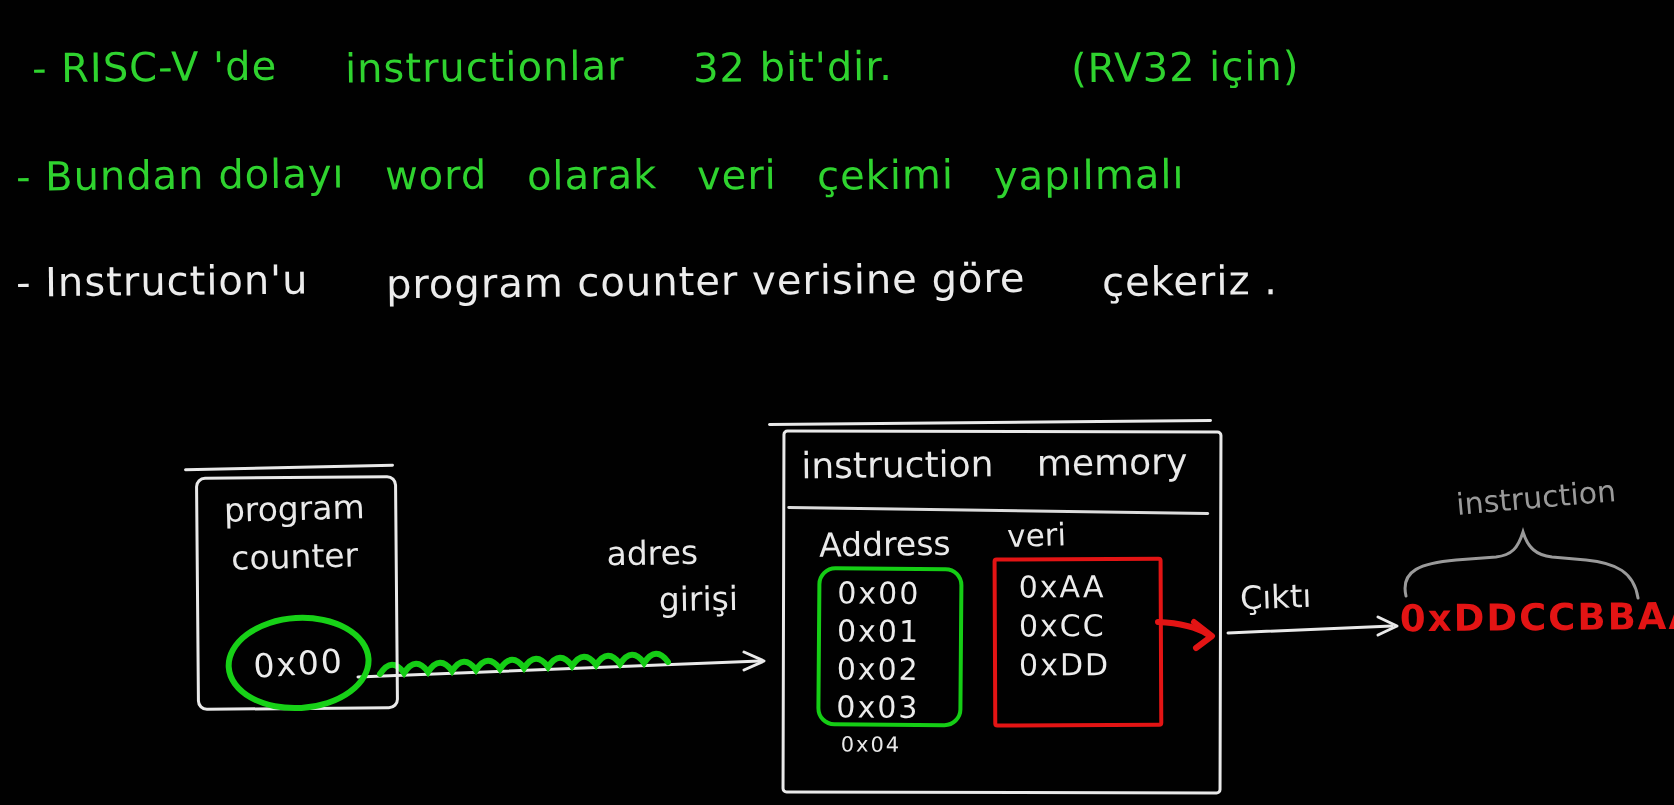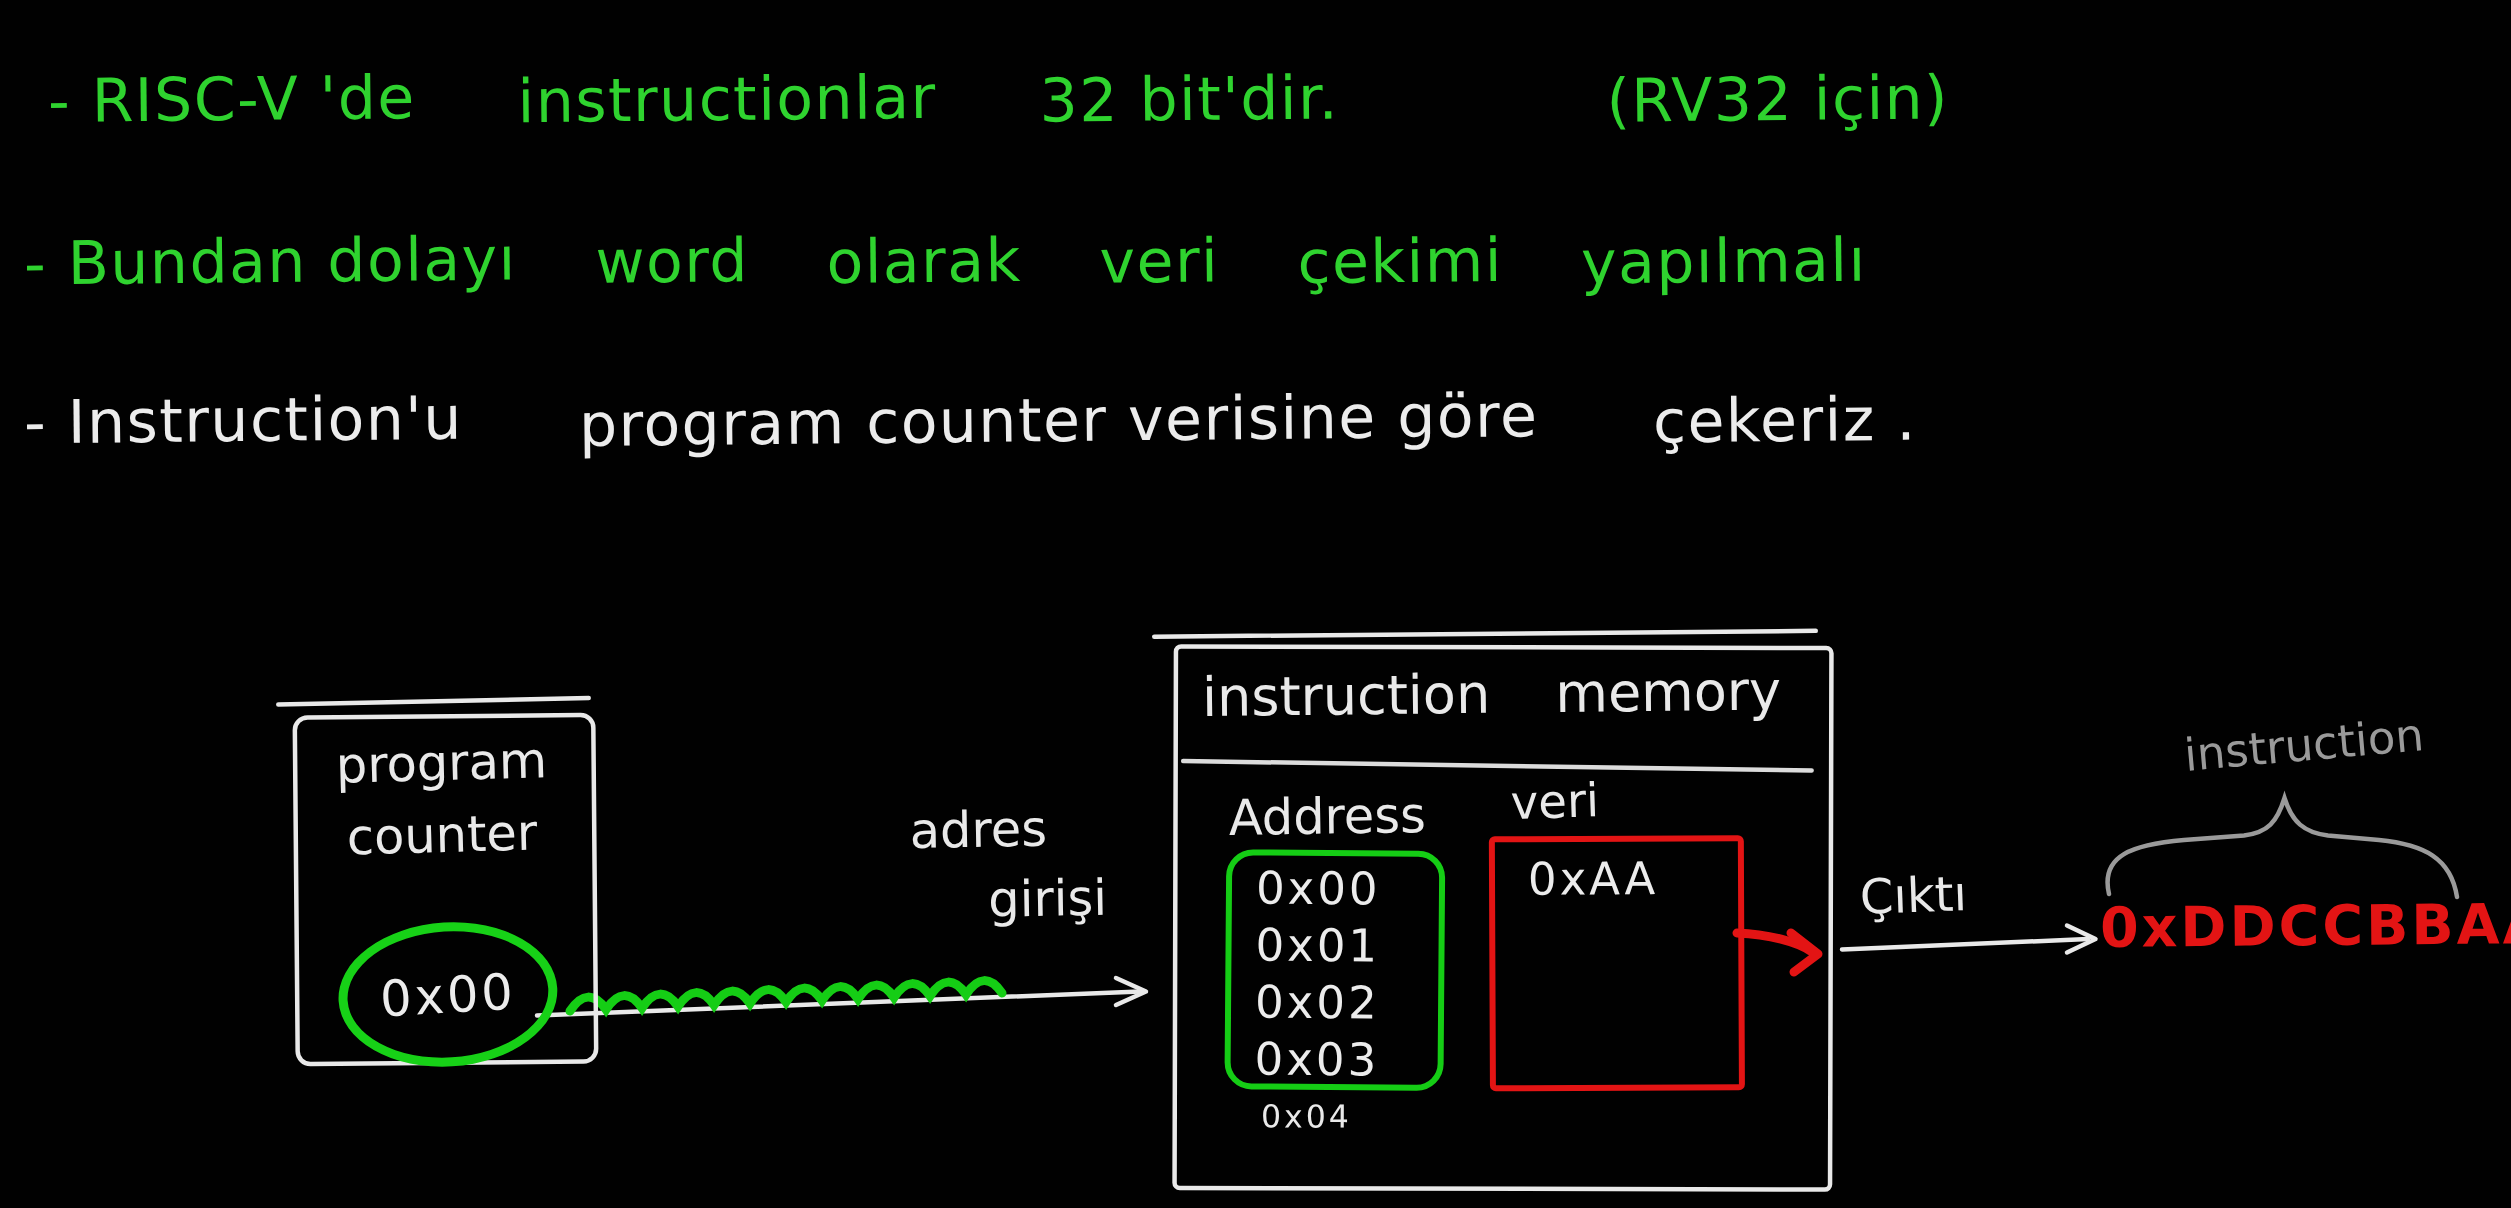--- a/index.html
+++ b/index.html
@@ -6,21 +6,21 @@
   .canvas{
     position:relative;width:1674px;height:805px;background:#010101;
     overflow:hidden;font-family:"DejaVu Sans",sans-serif;color:#e9e9e9;
   }
   
   .note-line{position:absolute;display:flex;align-items:baseline;white-space:nowrap;
     font-size:40px;letter-spacing:1px;}
   .note-line span{display:inline-block;transform:rotate(-0.6deg);}
   .line1{top:44px;left:32px;column-gap:68px;color:#2fd32f;}
   .line1 span:nth-child(4){margin-left:110px;}
-  .line2{top:152px;left:16px;column-gap:52px;color:#2fd32f;}
+  .line2{top:152px;left:16px;column-gap:40px;color:#2fd32f;}
   .line3{top:258px;left:16px;column-gap:77px;color:#ececec;}
   
   .pc-box{position:absolute;left:196px;top:476px;width:196px;height:228px;
     border:3px solid #e9e9e9;border-radius:10px;transform:rotate(-0.5deg);}
   .pc-sketch{position:absolute;left:184px;top:466px;width:210px;height:3px;
     background:#e9e9e9;border-radius:2px;transform:rotate(-1.2deg);}
   .pc-title{position:absolute;left:6px;width:180px;text-align:center;
     font-size:33px;transform:rotate(-1deg);}
   .pc-title.t1{top:10px;}
   .pc-title.t2{top:58px;}
@@ -131,20 +131,22 @@
     <div class="addr-hl">
       <div>0x00</div>
       <div>0x01</div>
       <div>0x02</div>
       <div>0x03</div>
     </div>
     <div class="addr-next">0x04</div>
 
     <div class="data-hl">
       <div>0xAA</div>
+      <div>0xCC</div>
+      <div>0xDD</div>
     </div>
   </div>
 
   <div class="out-label">Çıktı</div>
   <div class="out-value">0xDDCCBBAA</div>
   <div class="out-annotation">instruction</div>
 
 </div>
 
 </body></html>

